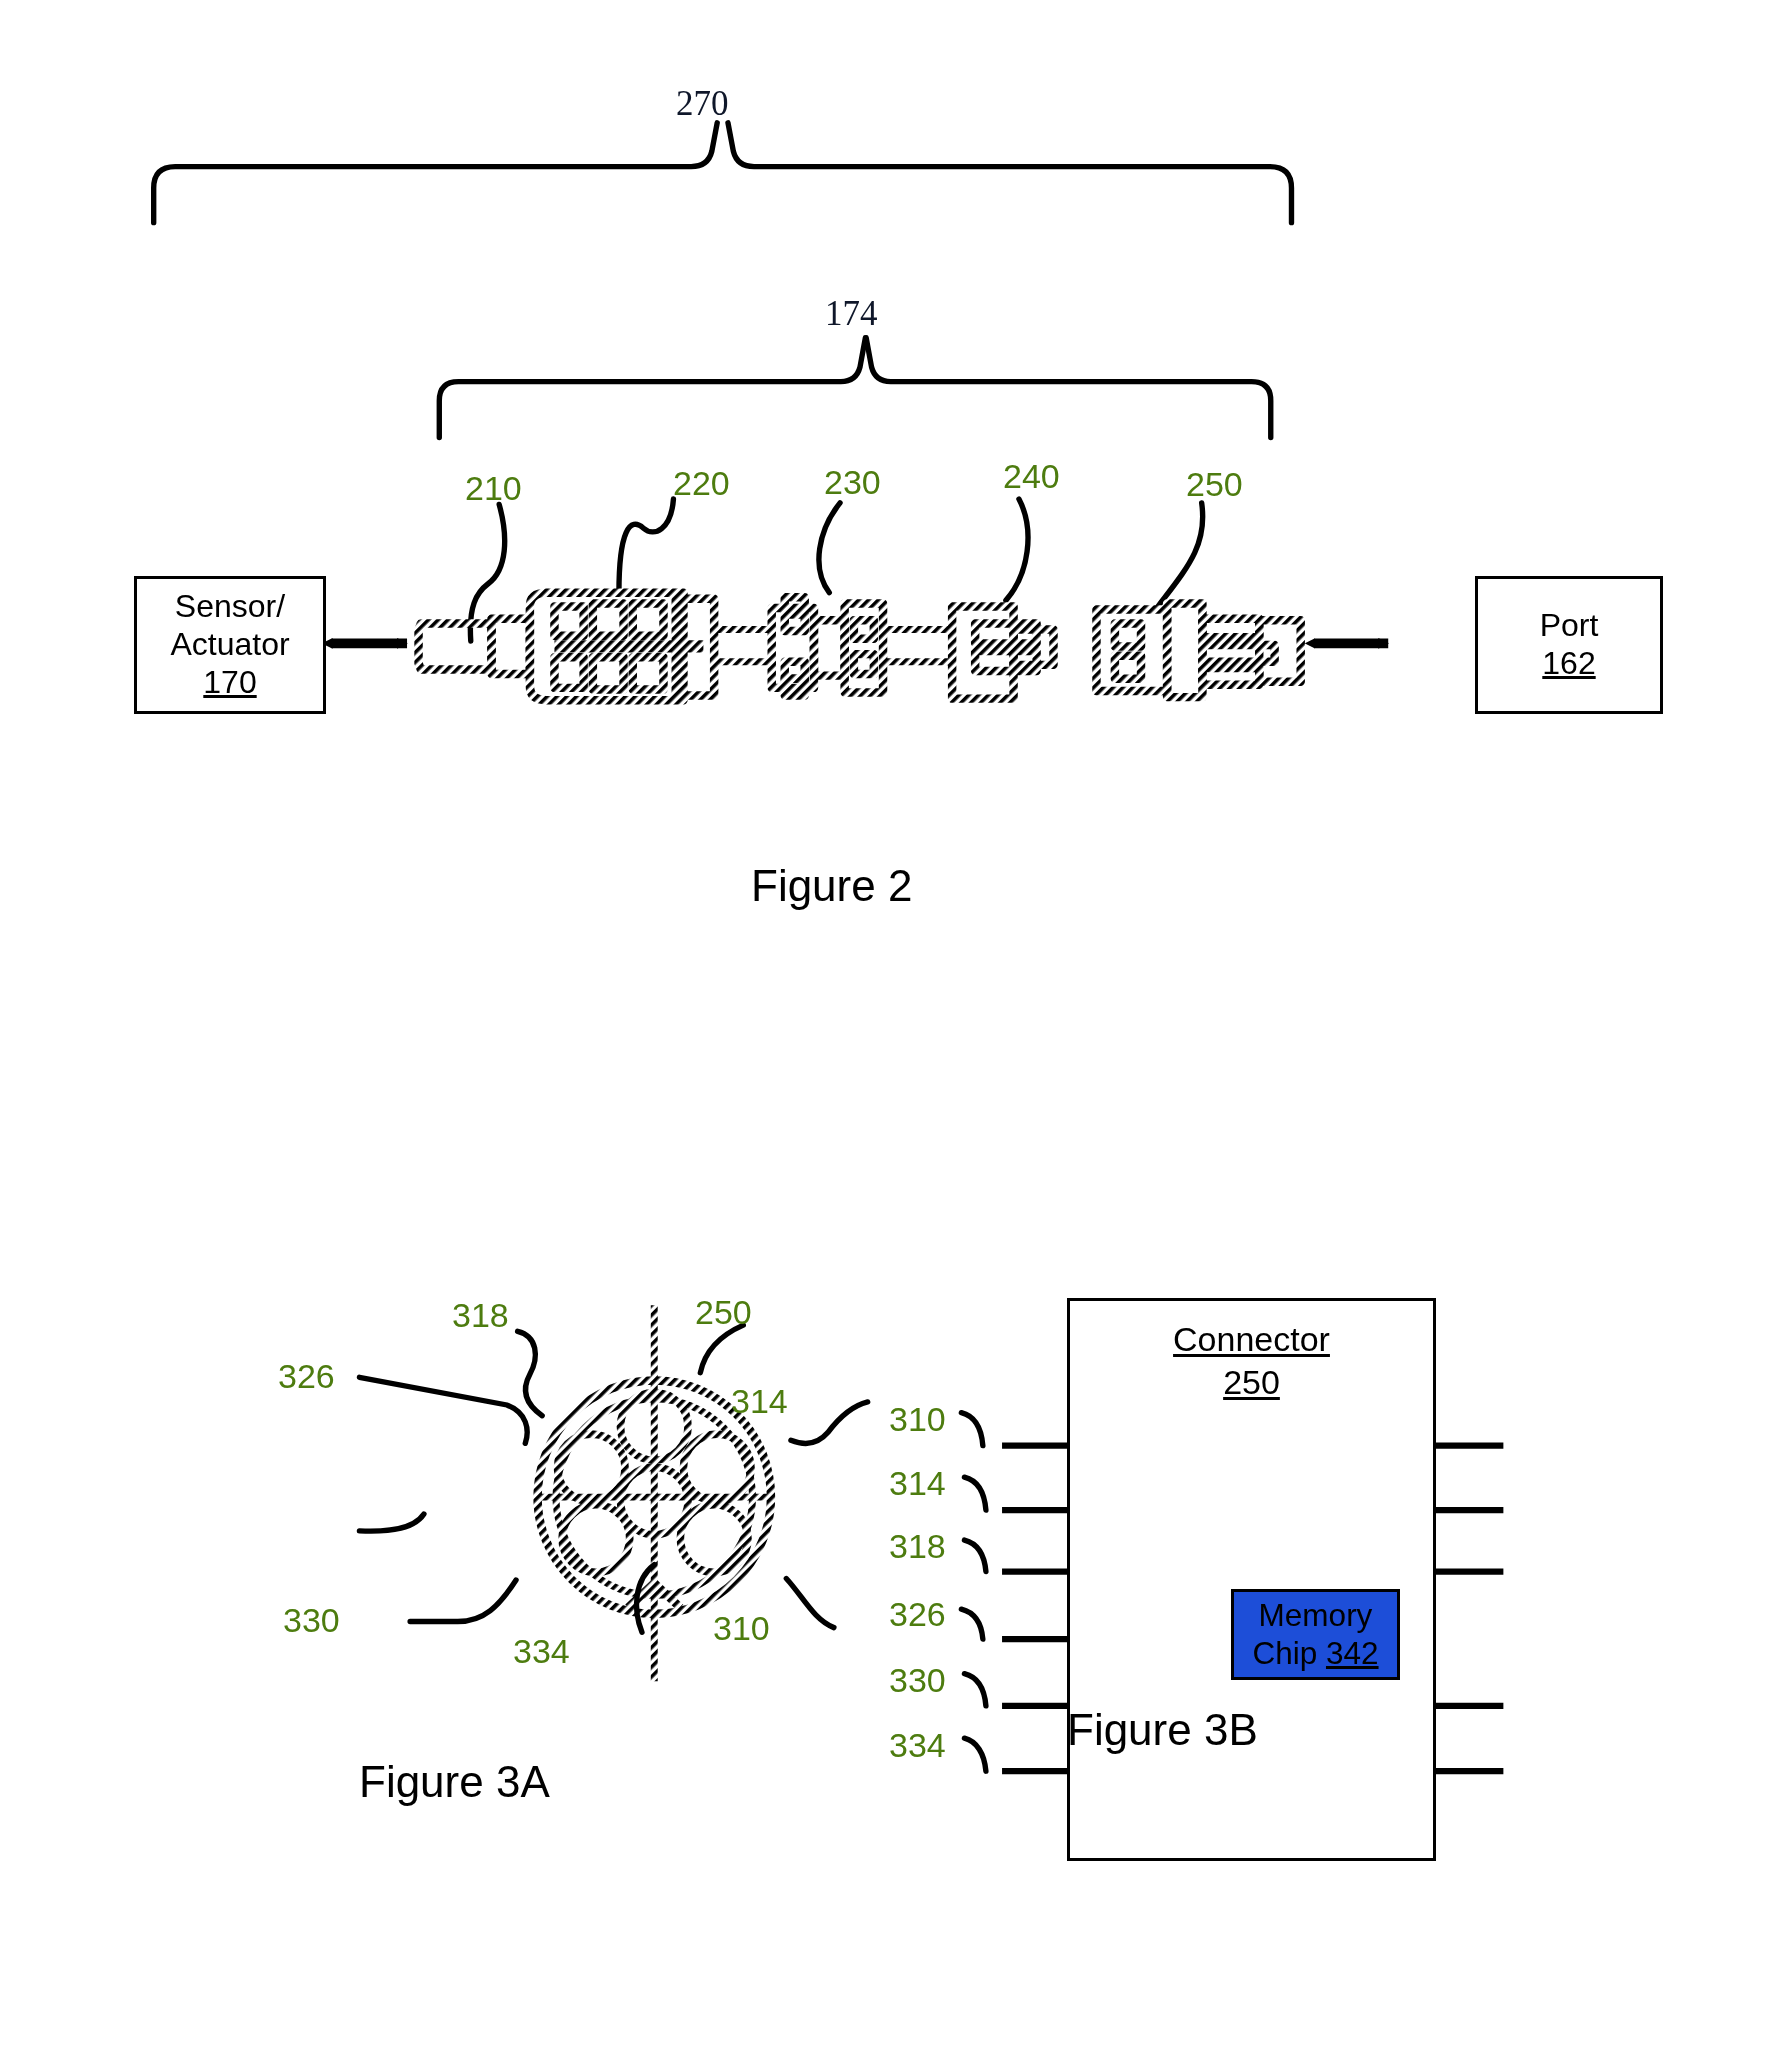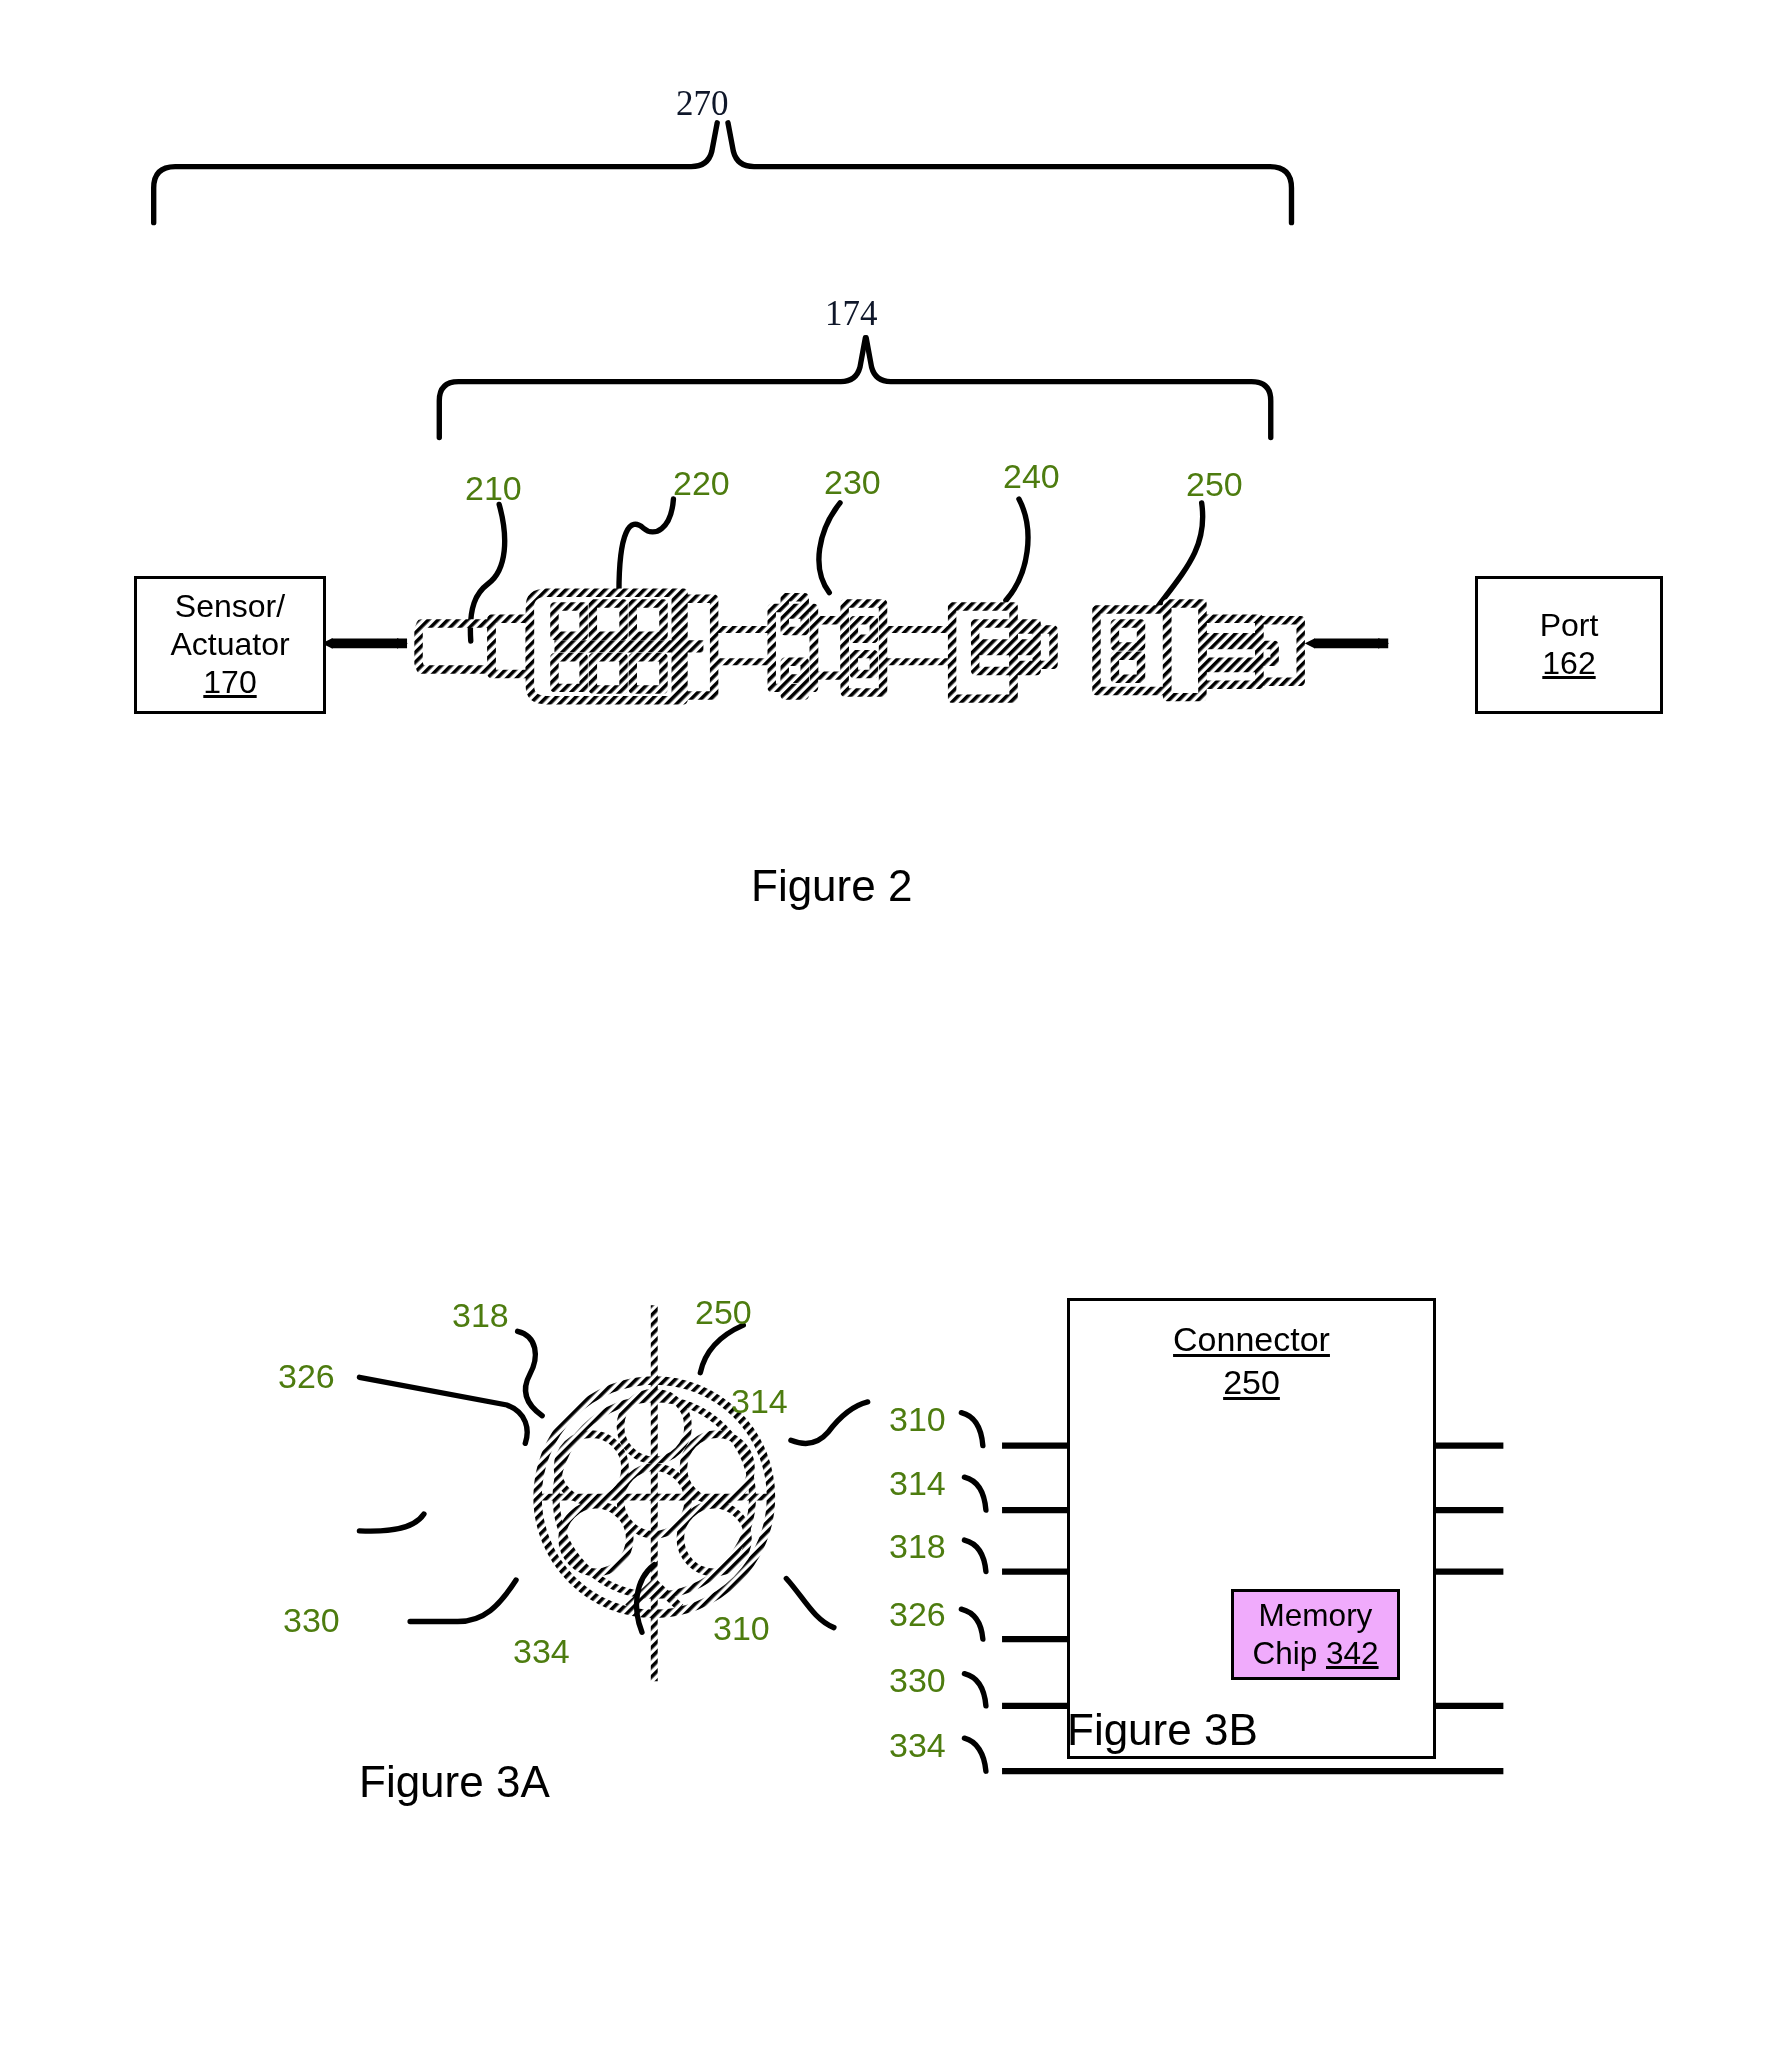--- a/index.html
+++ b/index.html
@@ -85,21 +85,21 @@
     border: 3.8px solid #000;
     background: #fff;
     box-sizing: border-box;
     display: flex;
     align-items: center;
     justify-content: center;
   }
   .thinbox {
     position: absolute;
     border: 3.1px solid #000;
-    background: #f0abfc;
+    background: #1d4ed8;
     box-sizing: border-box;
     display: flex;
     align-items: center;
     justify-content: center;
   }
 </style>
 </head>
 <body>
 
 <div id="page">
@@ -287,21 +287,21 @@
   <div class="abs figcap" style="left:751px; top:864px;">Figure 2</div>
 
   <div class="abs refnum" style="left:452px; top:1298px;">318</div>
   <div class="abs refnum" style="left:695px; top:1295px;">250</div>
   <div class="abs refnum" style="left:278px; top:1359px;">326</div>
   <div class="abs refnum" style="left:731px; top:1384px;">314</div>
   <div class="abs refnum" style="left:283px; top:1603px;">330</div>
   <div class="abs refnum" style="left:513px; top:1634px;">334</div>
   <div class="abs refnum" style="left:713px; top:1611px;">310</div>
 
-  <div class="hardbox" style="left:1067px; top:1298px; width:369px; height:461px; align-items:flex-start;">
+  <div class="hardbox" style="left:1067px; top:1298px; width:369px; height:563px; align-items:flex-start;">
     <div class="connlabel" style="margin-top:17px;">
       <u><span>Connector</span></u><br>
       <u><span>250</span></u>
     </div>
   </div>
 
   <div class="thinbox" style="left:1231px; top:1589px; width:169px; height:91px;">
     <div class="memlabel">
       <span>Memory</span><br>
       <span>Chip </span><u><span>342</span></u>

